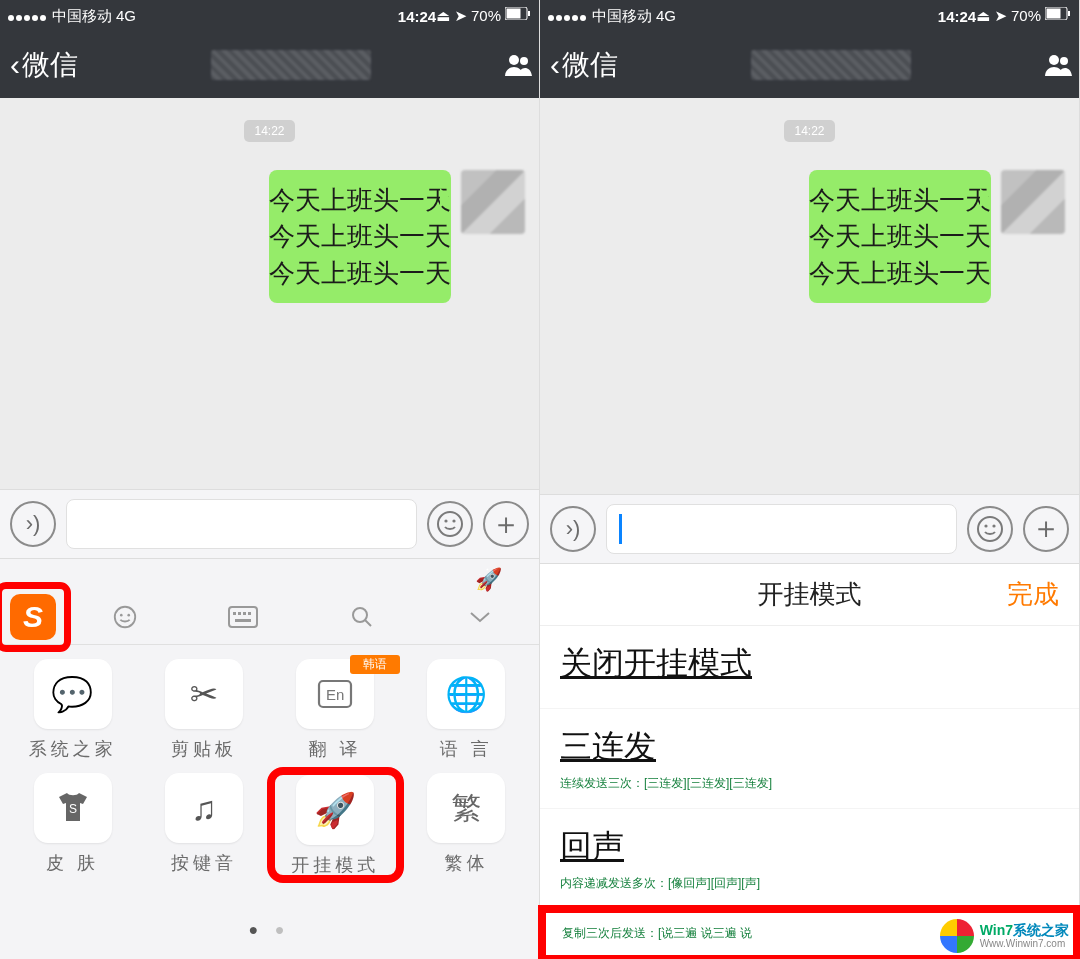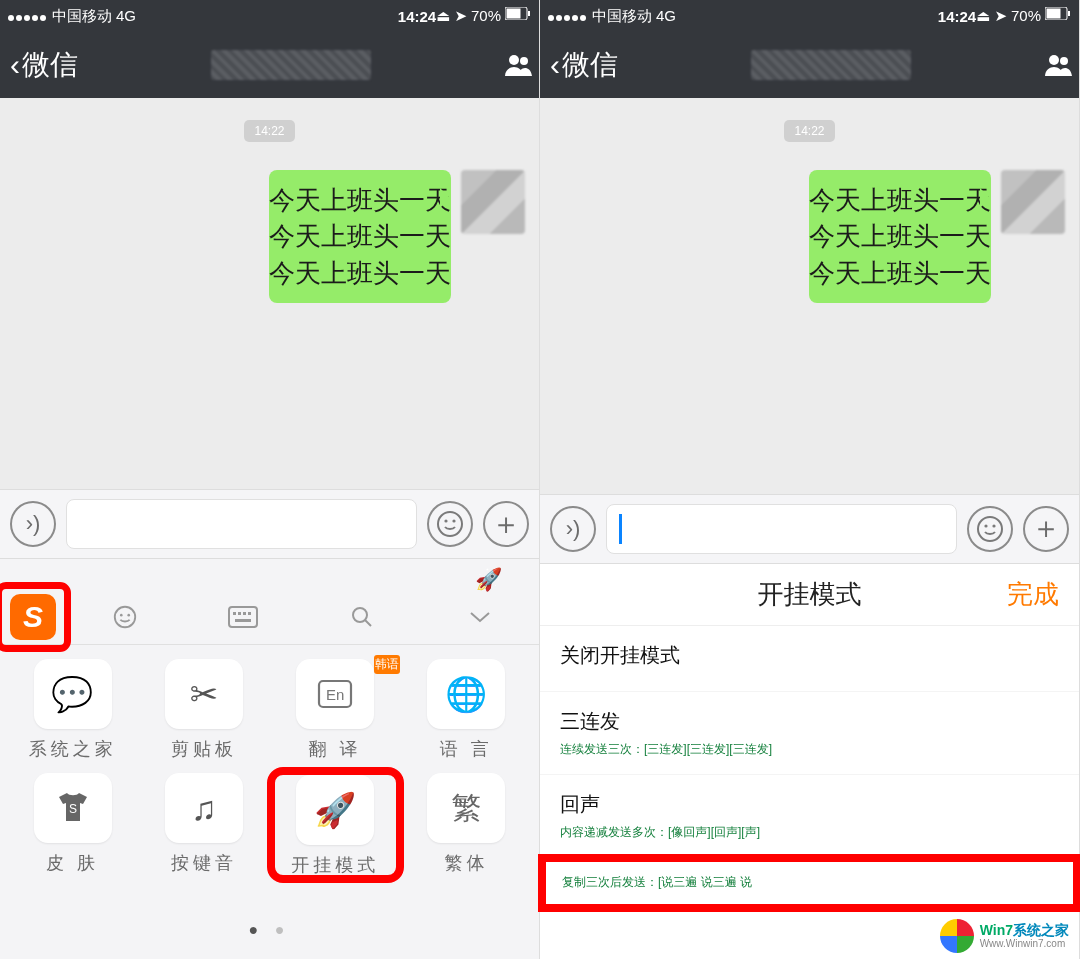--- a/index.html
+++ b/index.html
@@ -66,35 +66,35 @@
 .kb-grid { display: grid; grid-template-columns: repeat(4, 1fr);
   padding: 14px 10px 0; gap: 12px 6px; }
 .kb-item { display: flex; flex-direction: column; align-items: center; gap: 8px;
   position: relative; }
 .kb-icon { width: 78px; height: 70px; background: #fff; border-radius: 14px;
   display: flex; align-items: center; justify-content: center; font-size: 34px;
   color: #555; box-shadow: 0 1px 2px rgba(0,0,0,0.08); }
 .kb-label { font-size: 18px; color: #6b6b6b; letter-spacing: 4px; }
 .nobadge { position: relative; }
 .badge { position: absolute; top: -4px; right: -2px; background: #ff7a00;
-  color: #fff; font-size: 12px; padding: 1px 1px; border-radius: 3px; }
+  color: #fff; font-size: 12px; padding: 1px 13px; border-radius: 3px; }
 .dots-page { position: absolute; bottom: 20px; left: 0; right: 0; text-align: center;
   color: #bfbfbf; font-size: 16px; letter-spacing: 6px; }
 .dots-page .on { color: #555; }
 .kb-item.hl { outline: 8px solid #ff0000; outline-offset: -2px; border-radius: 10px;
   padding: 2px 0 0; }
 .kb-icon.rocket { color: #ff6a00; }
 
 
 .mode-panel { flex: 1; background: #fff; display: flex; flex-direction: column; }
 .mode-head { height: 62px; display: flex; align-items: center; justify-content: center;
   position: relative; border-bottom: 1px solid #eee; font-size: 26px; color: #222; }
 .mode-done { position: absolute; right: 20px; color: #ff7a00; font-size: 26px; }
 .mode-item { padding: 16px 20px; border-bottom: 1px solid #f4f4f4; }
-.mode-title { font-size: 20px; color: #111; margin-bottom: 6px; }
+.mode-title { font-size: 32px; color: #111; margin-bottom: 6px; text-decoration: underline; }
 .mode-sub { font-size: 12px; color: #15803d; }
 .mode-item.hl { outline: 8px solid #ff0000; outline-offset: -4px; margin: 0 2px; }
 .watermark { position: absolute; right: 10px; bottom: 6px; display: flex;
   align-items: center; gap: 6px; font-size: 14px; z-index: 5; }
 .watermark .logo { width: 34px; height: 34px; border-radius: 50%;
   background: conic-gradient(#e23 0 25%,#3a3 0 50%,#37f 0 75%,#fc0 0 100%); }
 .watermark .txtwm { line-height: 1.1; }
 .watermark .t1 { color: #0a6; font-weight: 700; }
 .watermark .t2 { color: #08b; font-weight: 700; }
 .watermark .sub { font-size: 10px; color: #888; }

